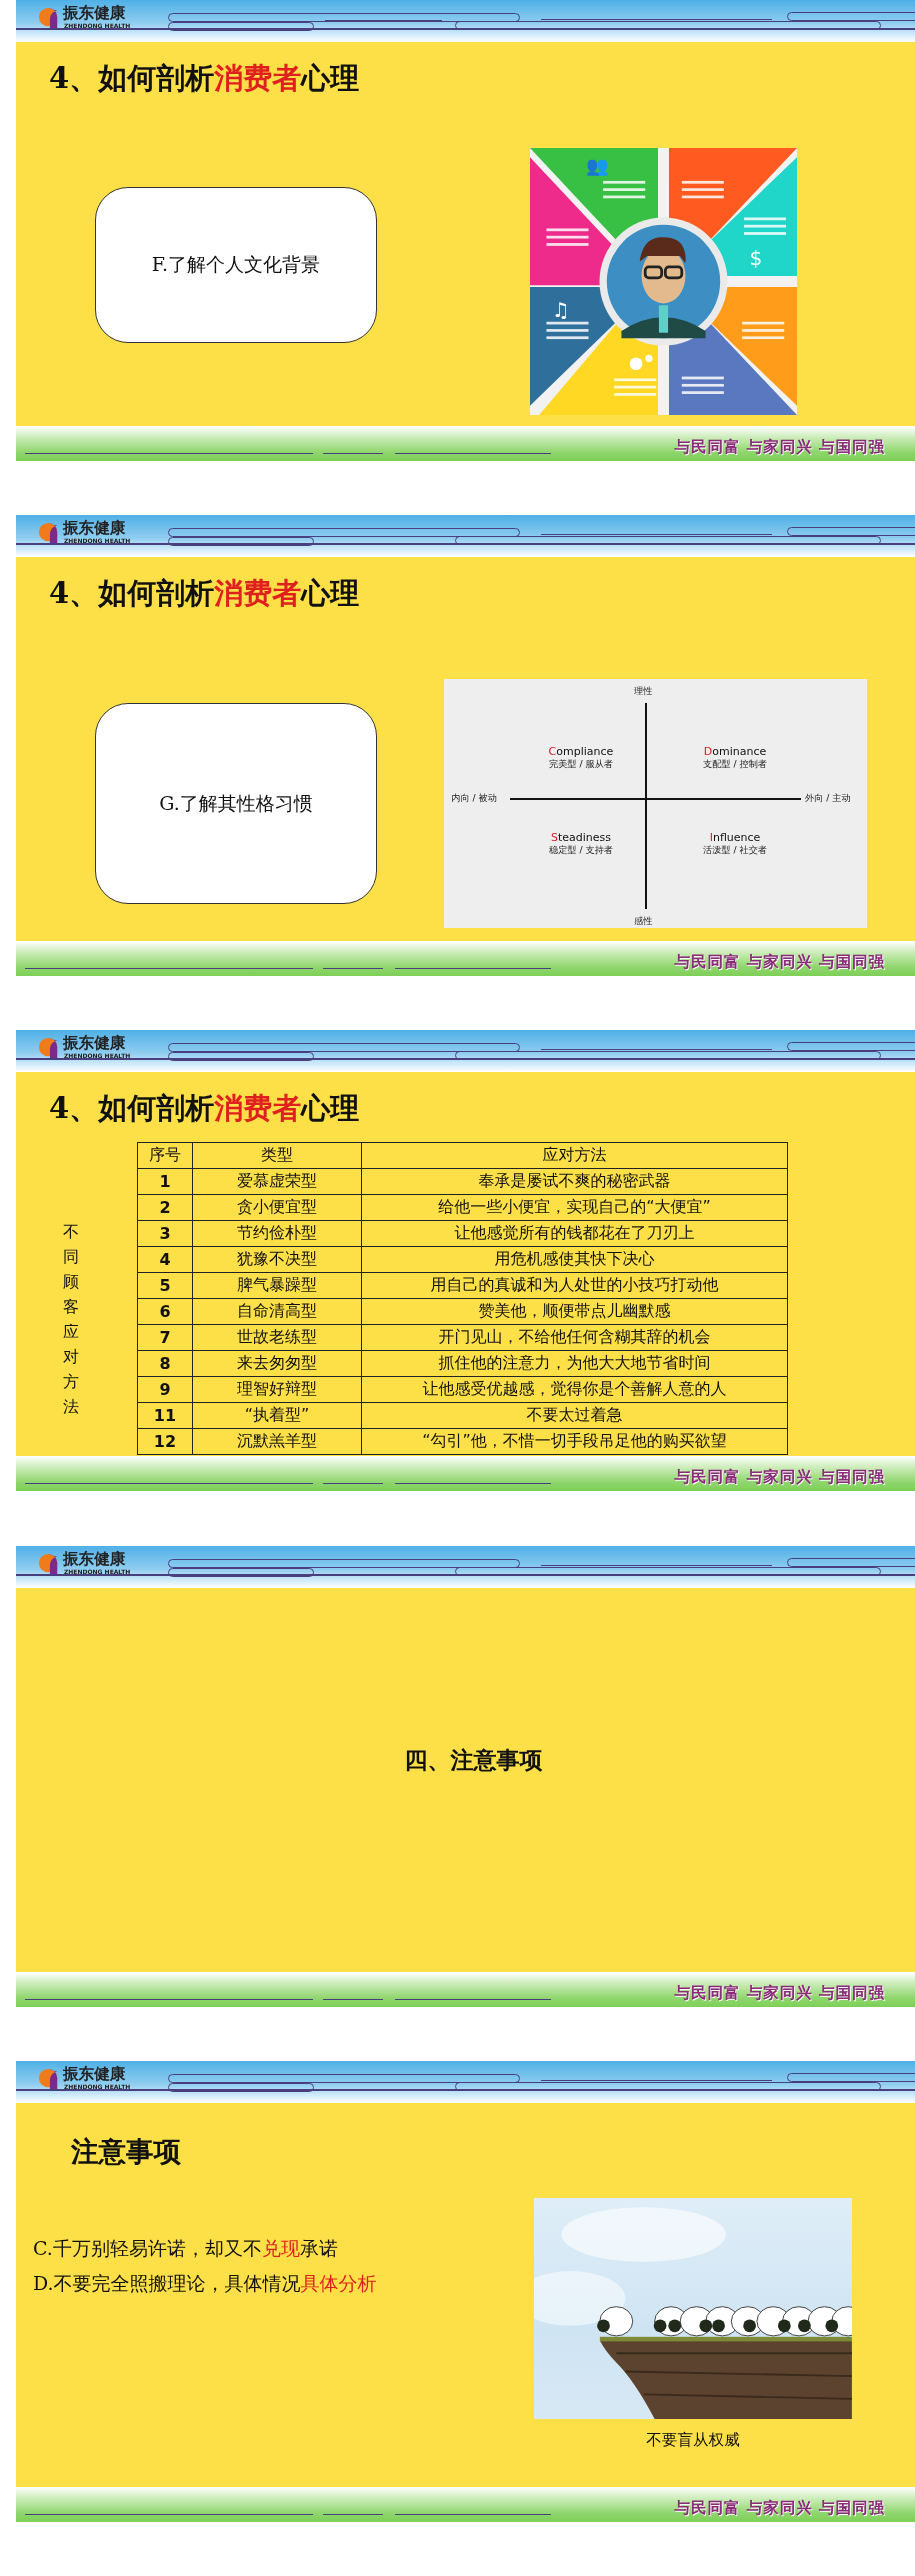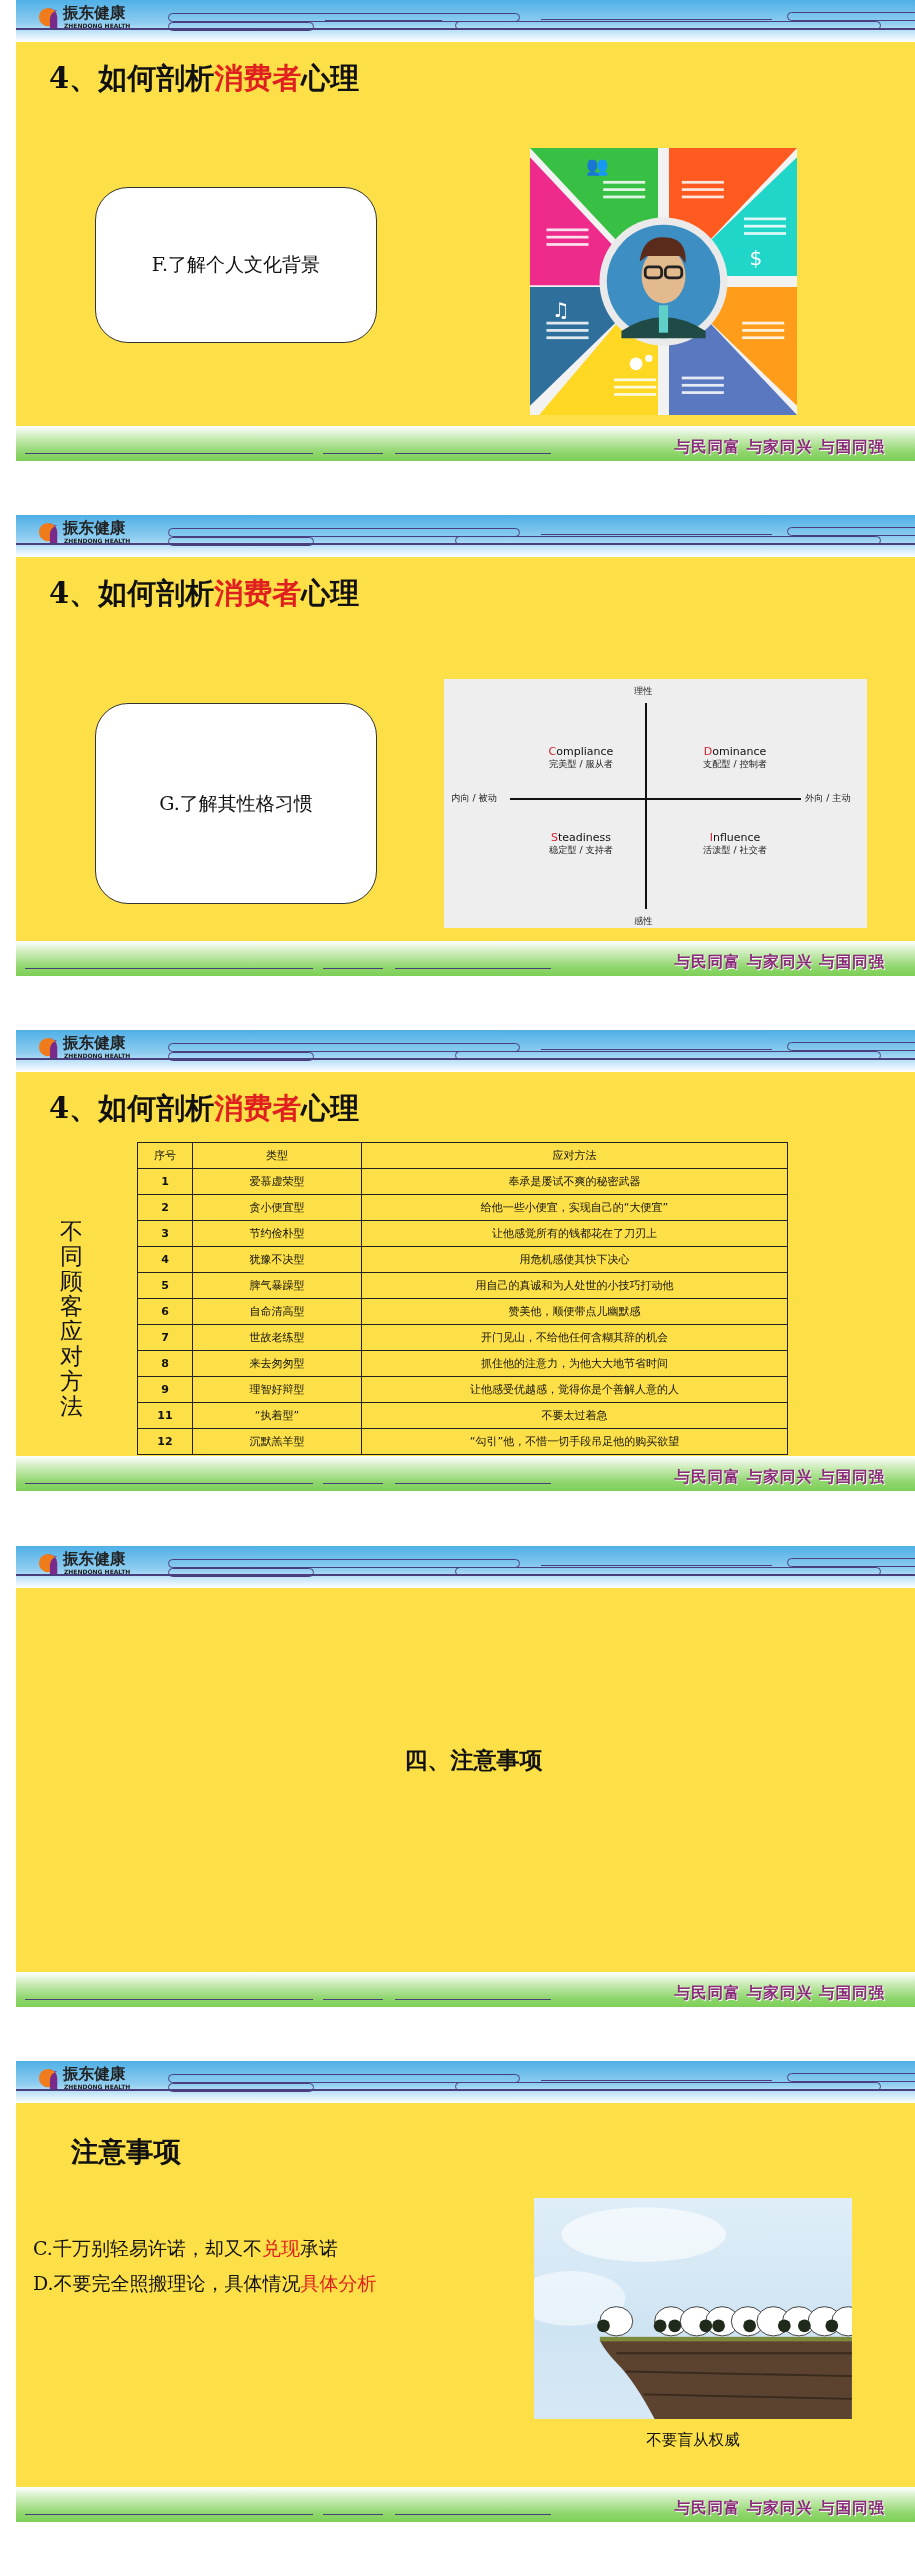--- a/index.html
+++ b/index.html
@@ -31,24 +31,24 @@
   .info { position: absolute; left: 514px; top: 148px; width: 267px; height: 267px; }
 
   
   .disc { position: absolute; left: 428px; top: 679px; width: 423px; height: 249px; background: #eeeeee; font-family: "DejaVu Sans", sans-serif; }
   .disc .ax { position: absolute; font-size: 9.2px; color: #222; }
   .disc .q { position: absolute; text-align: center; font-size: 9.2px; color: #222; width: 128px; }
   .disc .q b { font-size: 11px; font-weight: normal; color: #111; }
   .disc .q b span { color: #d0202a; }
 
   
-  .tbl { position: absolute; left: 137px; top: 1142px; width: 651px; border-collapse: collapse; font-family: "DejaVu Sans", sans-serif; font-size: 11px; color: #111; }
+  .tbl { position: absolute; left: 137px; top: 1142px; width: 651px; border-collapse: collapse; font-family: "DejaVu Sans", sans-serif; font-size: 16px; color: #111; }
   .tbl td, .tbl th { border: 1.4px solid #222; height: 26px; text-align: center; font-weight: normal; }
   .tbl td.n { font-weight: bold; }
-  .vlabel { position: absolute; left: 60px; top: 1219px; width: 22px; font-family: "DejaVu Sans", sans-serif; font-size: 23px; line-height: 25px; color: #111; text-align: center; }
+  .vlabel { position: absolute; left: 60px; top: 1219px; width: 22px; font-family: "DejaVu Sans", sans-serif; font-size: 16px; line-height: 25px; color: #111; text-align: center; }
 
   .section { position: absolute; left: 0; width: 915px; text-align: center; font-weight: bold; font-size: 23px; color: #111; }
 
   .notes-title { position: absolute; left: 71px; top: 2134px; font-weight: bold; font-size: 27.5px; color: #111; }
   .notes { position: absolute; left: 33px; top: 2231px; font-size: 19px; color: #111; line-height: 35px; }
   .notes .red { color: #e0201f; }
   .sheep { position: absolute; left: 534px; top: 2198px; width: 318px; height: 221px; background: linear-gradient(to bottom, #dfeef8, #cfe4f3 60%, #d7e8f4); overflow: hidden; }
   .sheep-cap { position: absolute; left: 534px; top: 2430px; width: 318px; text-align: center; font-family: "DejaVu Sans", sans-serif; font-size: 15.6px; color: #111; }
 </style>
 </head>

